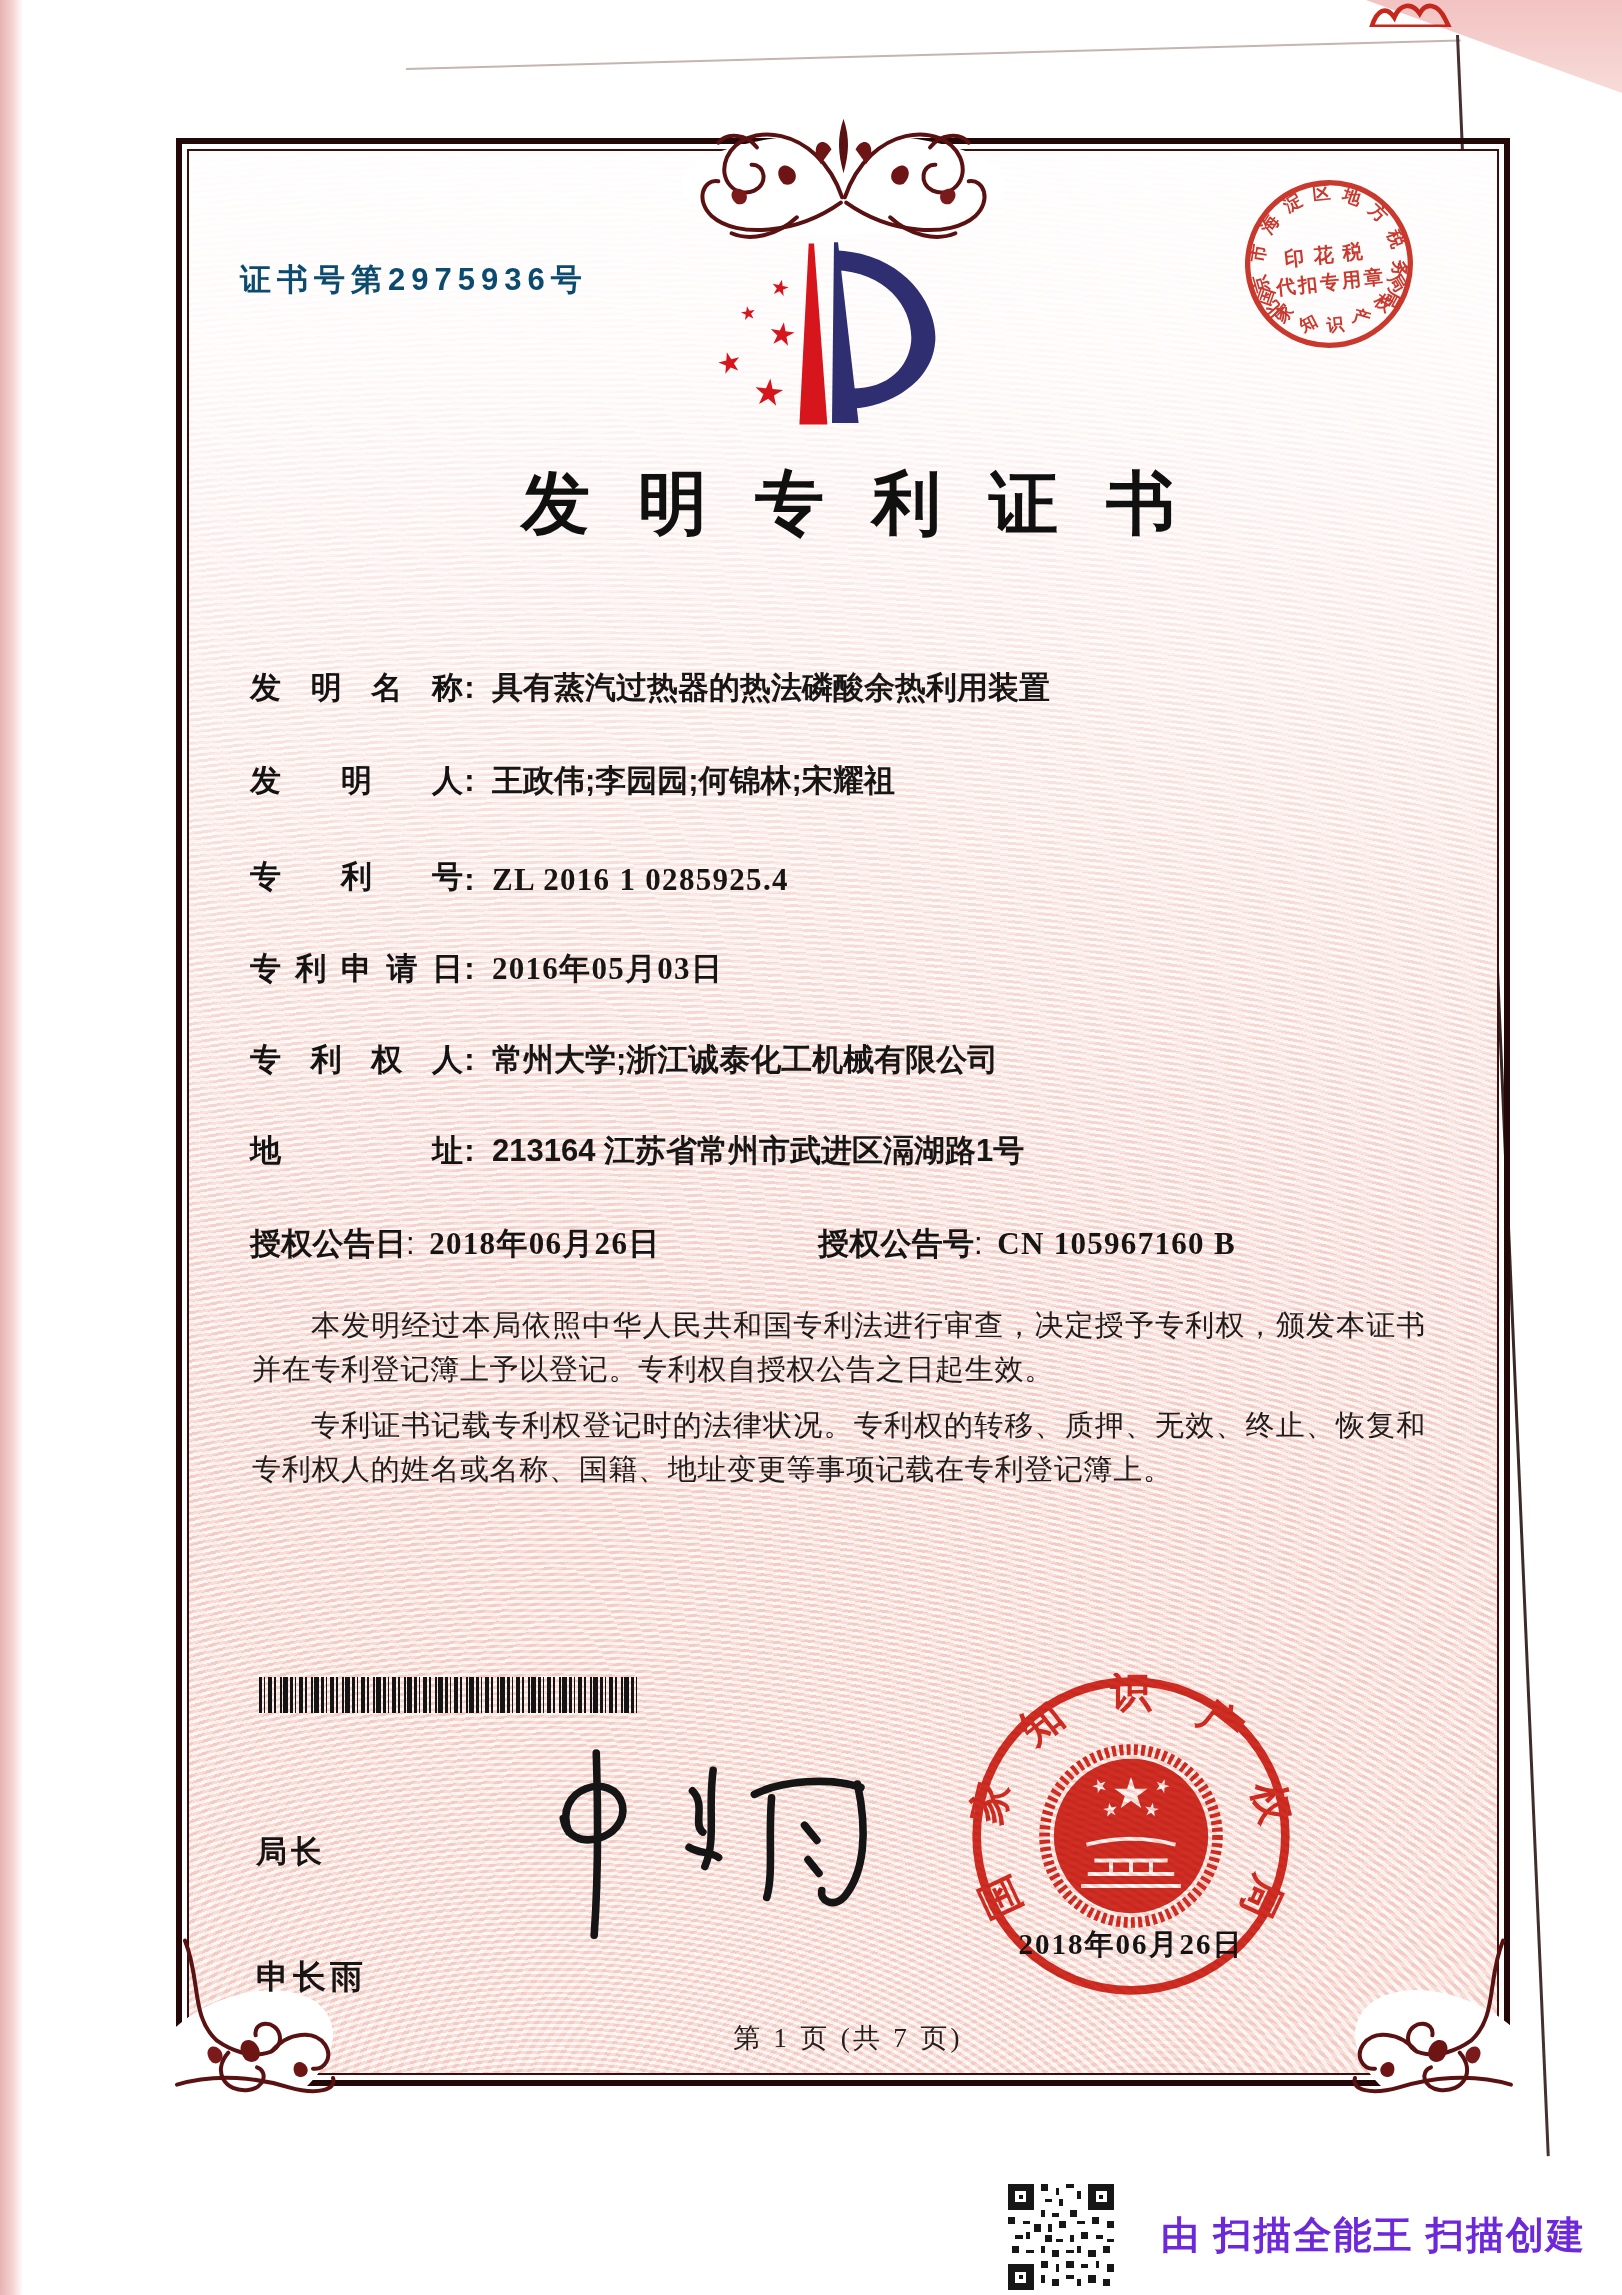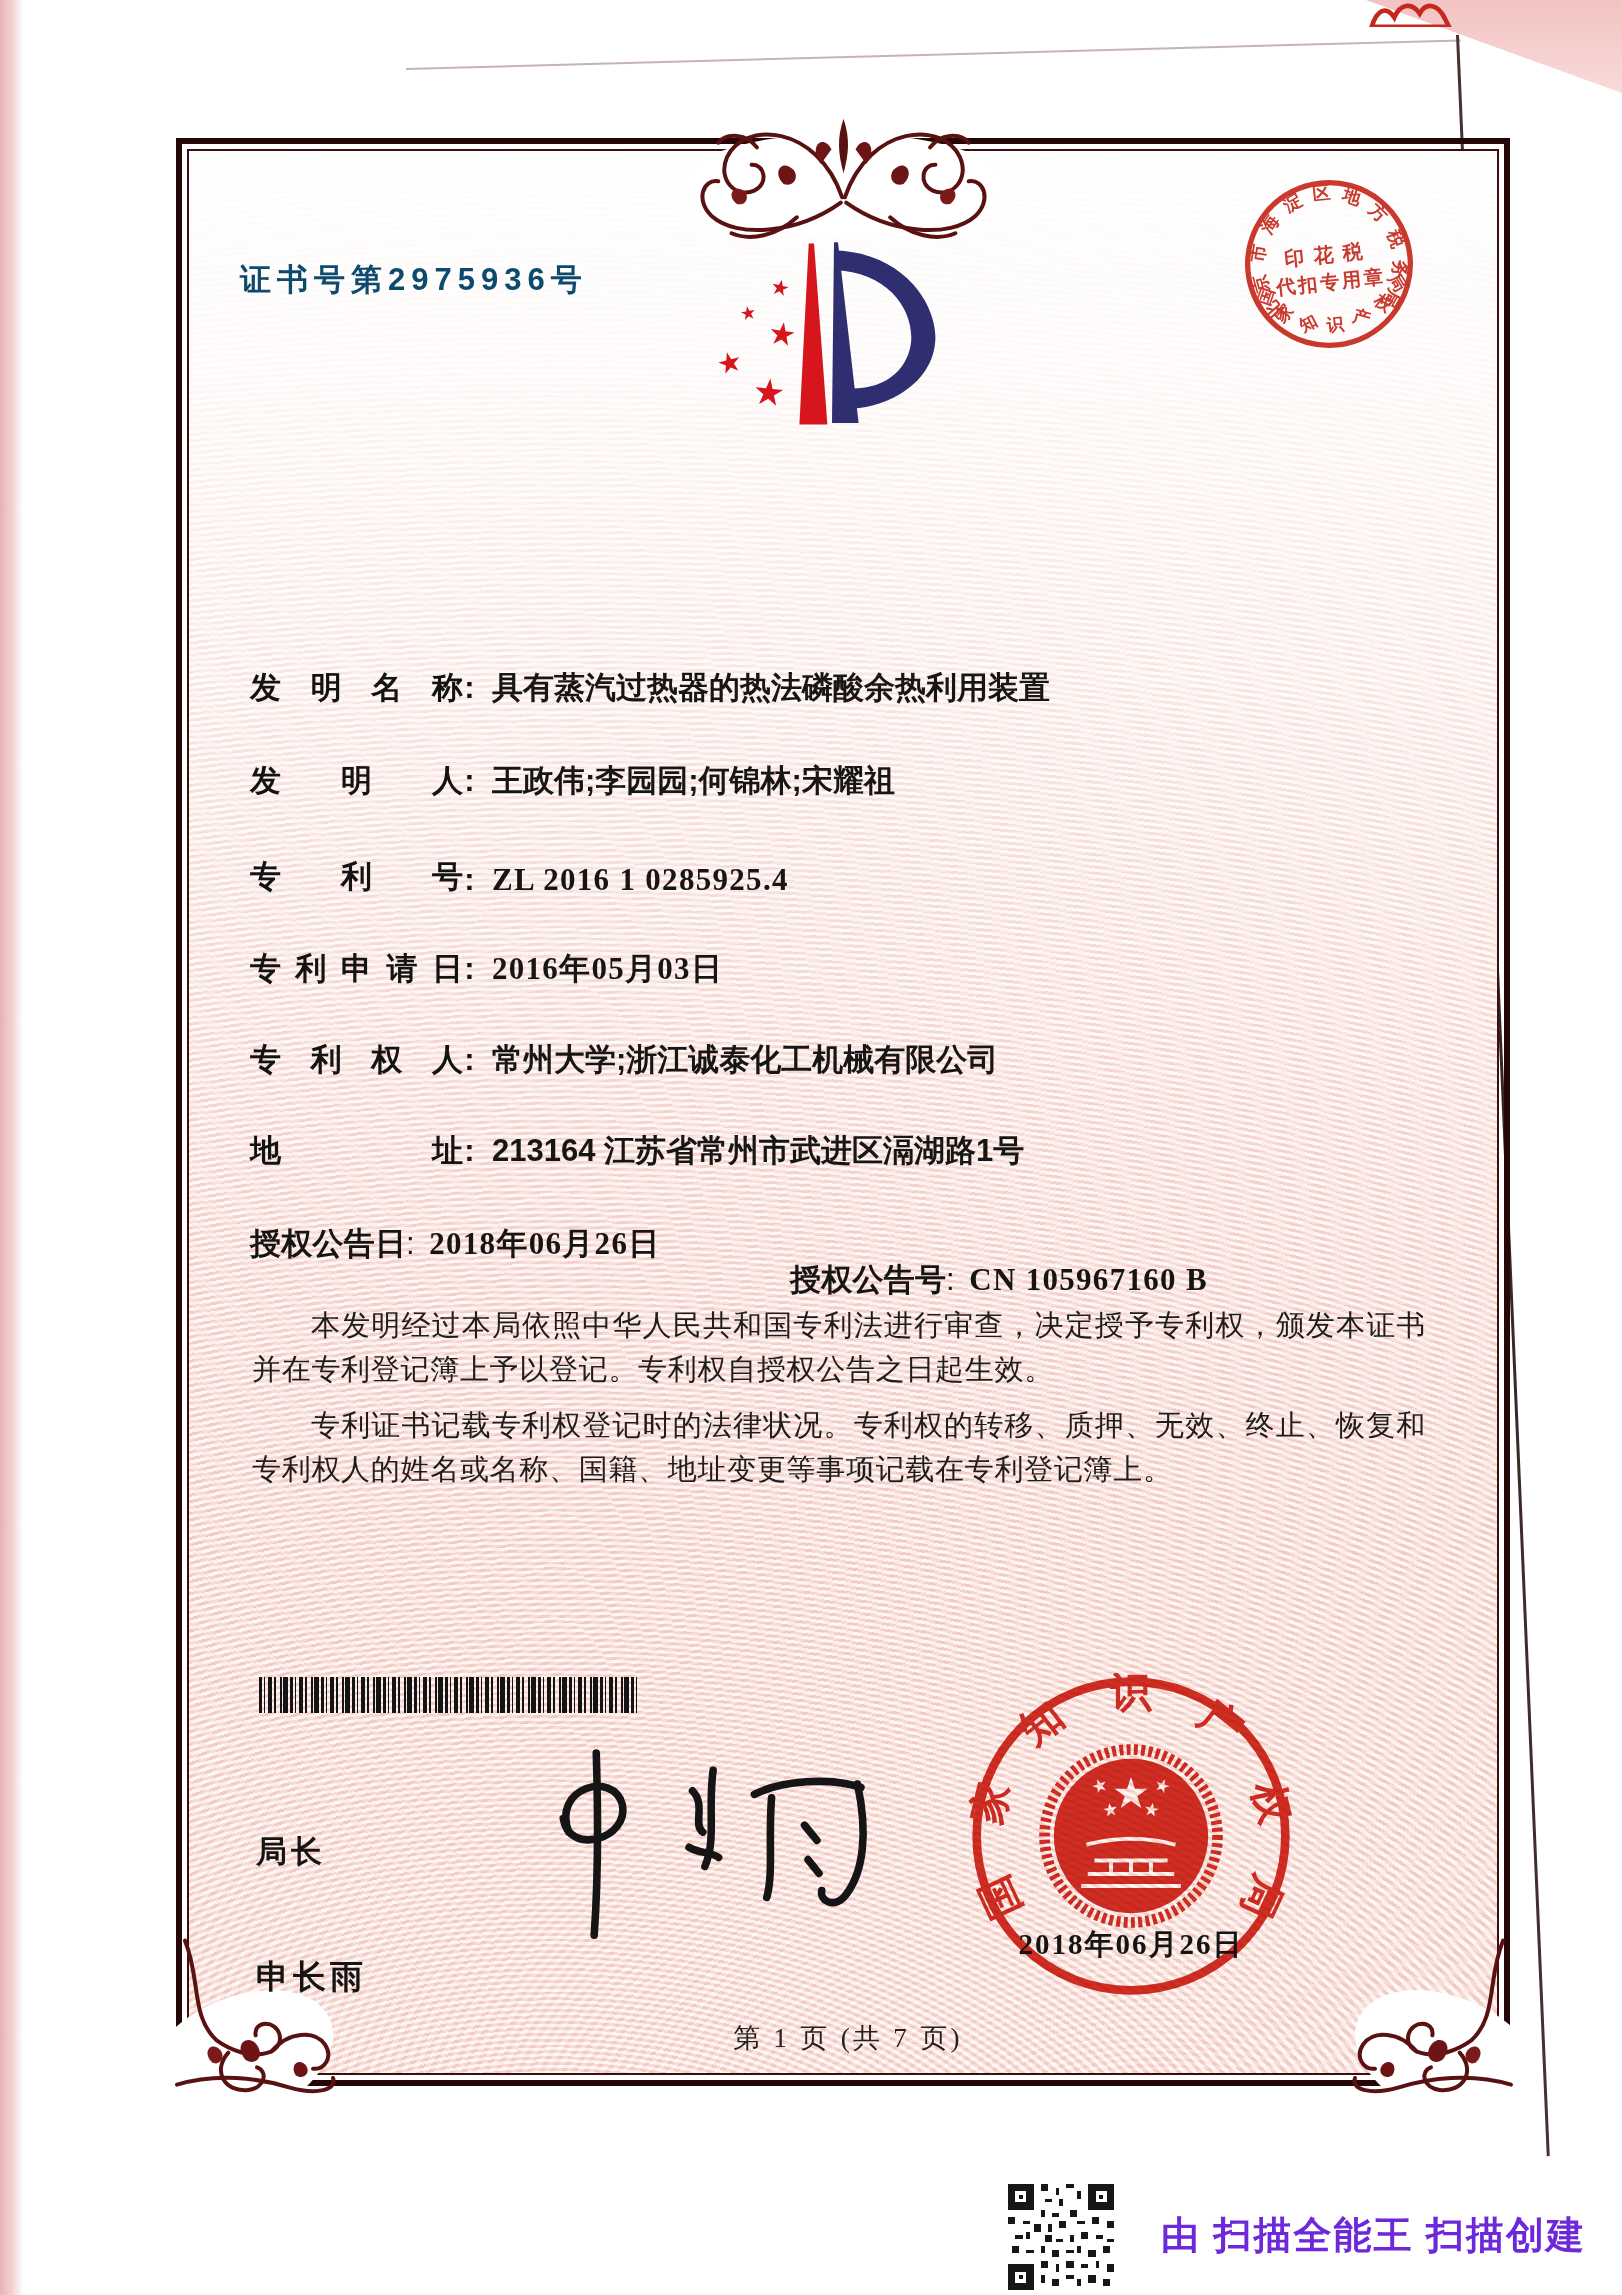--- a/index.html
+++ b/index.html
@@ -31,21 +31,21 @@
   .title{position:absolute;left:190px;top:458px;width:1316px;text-align:center;
     font-family:"Liberation Serif","DejaVu Serif",serif;font-weight:bold;font-size:69px;
     letter-spacing:48px;text-indent:48px;color:#101010;}
   .row{position:absolute;left:250px;font-size:31px;white-space:nowrap;}
   .row .lbl{display:inline-block;width:213px;font-weight:bold;text-align:justify;text-align-last:justify;vertical-align:bottom;color:#131313;}
   .row .cln{font-weight:bold;margin-left:1.3px;}
   .row .val{margin-left:17.3px;font-weight:bold;color:#181515;}
   .val.serifed{font-family:"Liberation Serif","DejaVu Serif",serif;font-weight:600;letter-spacing:1.3px;}
   .grant-row{position:absolute;left:250px;top:1223px;font-size:31px;white-space:nowrap;}
   .grant-row .lbl{display:inline-block;width:156px;font-weight:bold;text-align:justify;text-align-last:justify;}
-  .grant-row .seg2{position:absolute;left:540px;top:0;margin-top:36px;}
+  .grant-row .seg2{position:absolute;left:568px;top:0;}
   .grant-row .val{margin-left:14.6px;font-family:"Liberation Serif","DejaVu Serif",serif;font-weight:600;letter-spacing:1.3px;}
   .paras{position:absolute;left:240px;top:1291px;width:1198px;
     font-family:"Liberation Serif","DejaVu Serif",serif;font-size:29px;line-height:44px;
     color:#201c1c;letter-spacing:0.7px;text-align:justify;}
   .paras p{margin:12px;text-indent:59px;}
   .barcode{position:absolute;left:259px;top:1677px;width:381px;height:36px;
     background:repeating-linear-gradient(90deg,
       #141414 0 2.7px,transparent 2.7px 4.7px,#141414 4.7px 6px,transparent 6px 9.3px,
       #141414 9.3px 13.3px,transparent 13.3px 15.3px,#141414 15.3px 16.6px,transparent 16.6px 20.6px,
       #141414 20.6px 22.6px,transparent 22.6px 24px,#141414 24px 29px,transparent 29px 31px);}
@@ -141,20 +141,21 @@
     <path d="M190 30 C 300 35, 346 120, 340 170 C 333 240, 250 272, 205 268 L 210 238 C 270 240, 300 205, 304 168 C 308 120, 270 62, 188 60 Z" fill="#2e2e70"></path>
     <g fill="#d6151d">
       <use href="#st" transform="translate(107,87) scale(13) rotate(12)"></use>
       <use href="#st" transform="translate(59,125) scale(11) rotate(-10)"></use>
       <use href="#st" transform="translate(110,157) scale(19) rotate(8)"></use>
       <use href="#st" transform="translate(31,200) scale(17) rotate(-14)"></use>
       <use href="#st" transform="translate(90,245) scale(22) rotate(6)"></use>
     </g>
   </svg>
 
+  <div class="title">发明专利证书</div>
 
   <div class="row" style="top:667px">
     <span class="lbl">发明名称</span><span class="cln">:</span><span class="val">具有蒸汽过热器的热法磷酸余热利用装置</span>
   </div>
   <div class="row" style="top:760px">
     <span class="lbl">发明人</span><span class="cln">:</span><span class="val">王政伟;李园园;何锦林;宋耀祖</span>
   </div>
   <div class="row" style="top:856px">
     <span class="lbl">专利号</span><span class="cln">:</span><span class="val serifed">ZL 2016 1 0285925.4</span>
   </div>

